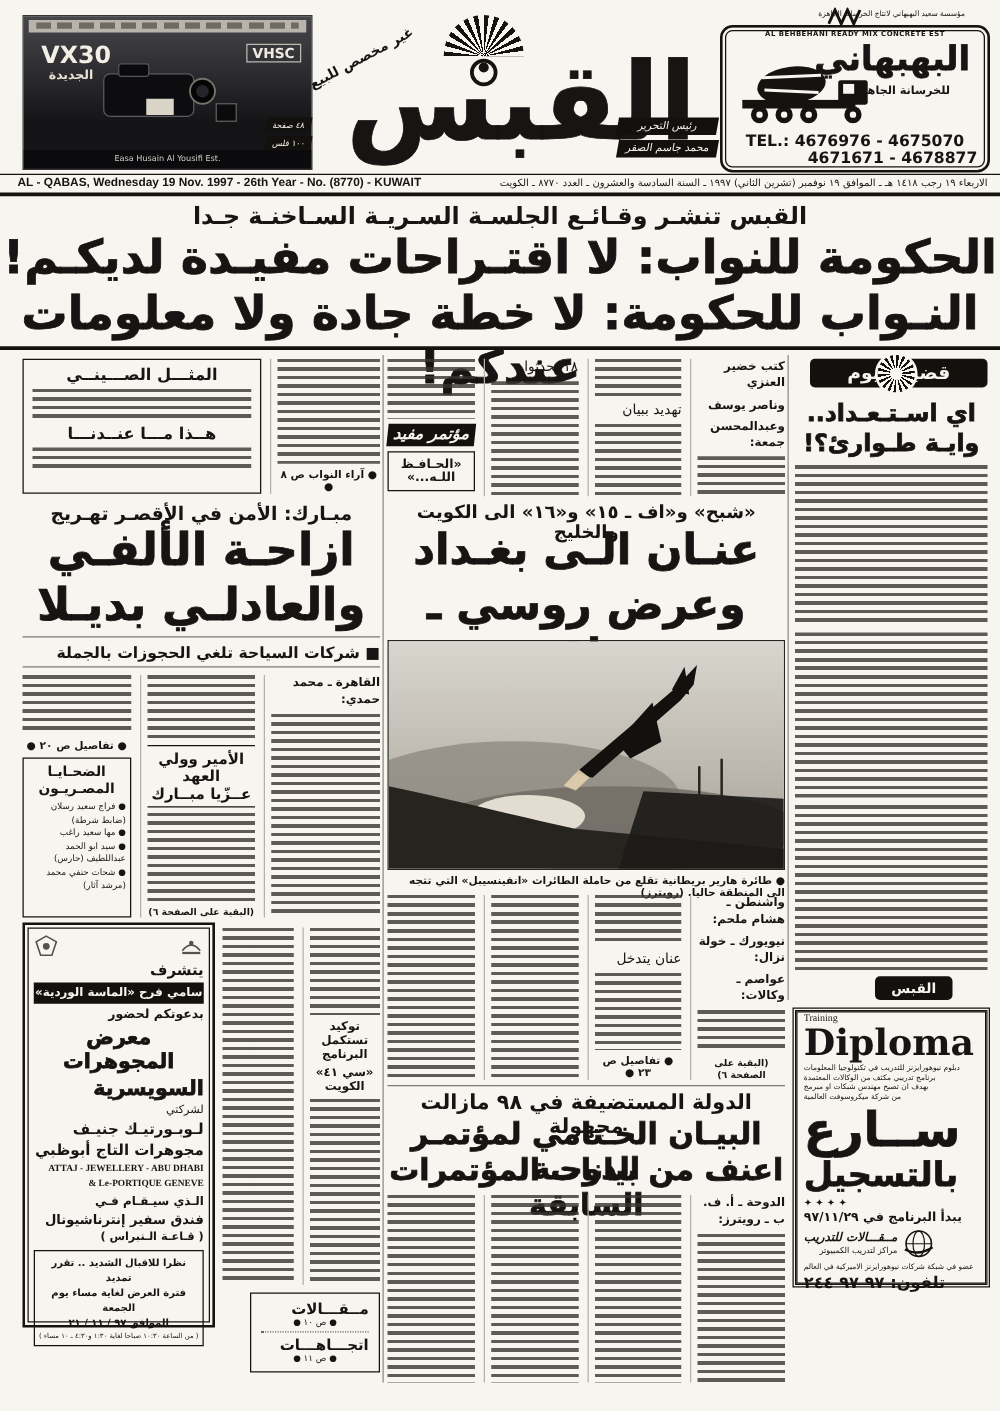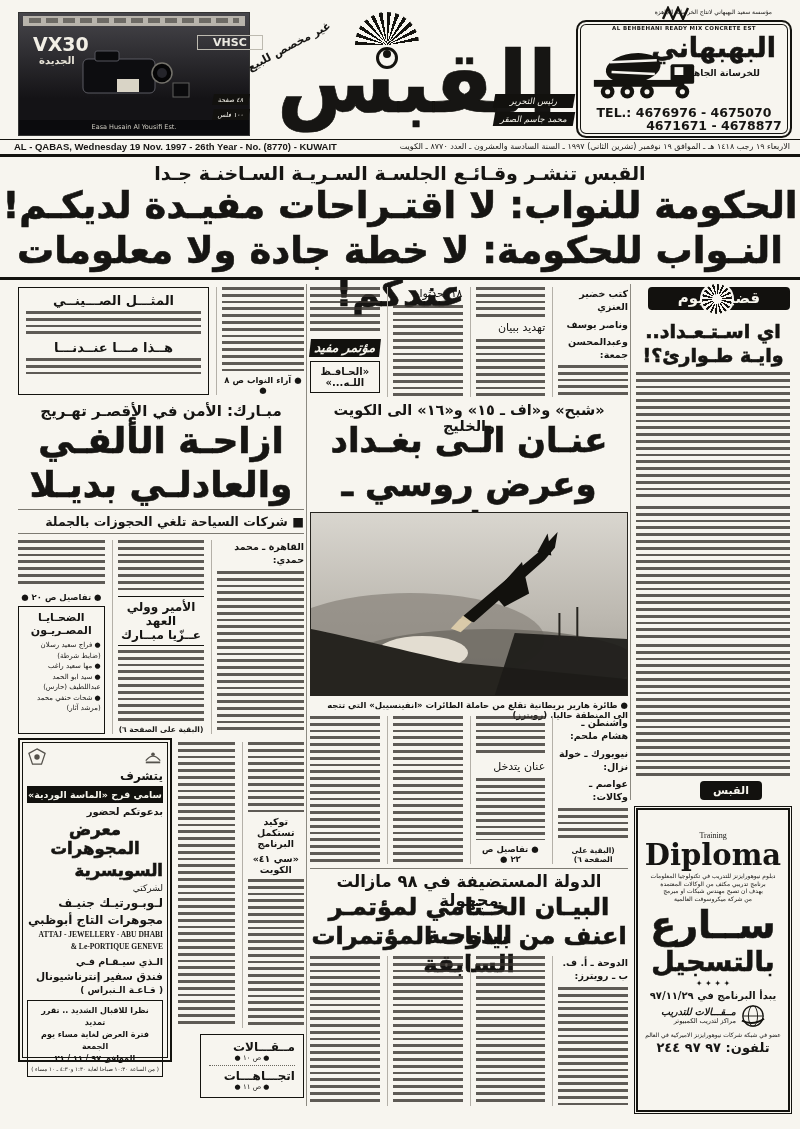--- a/index.html
+++ b/index.html
@@ -29,21 +29,21 @@
 </style>
 </head>
 <body>
 
 <div class="page">
 
   <div class="abs" style="left:18px;top:12px;width:232px;height:124px;background:linear-gradient(#47464b,#141316 70%);border:1px solid #333">
     <div class="abs" style="left:4px;top:3px;right:4px;height:10px;background:rgba(214,209,198,.8)">
       <div style="height:5px;margin:2px 6px;background:repeating-linear-gradient(90deg,#3c3a36 0 12px,rgba(0,0,0,0) 12px 17px);opacity:.6"></div>
     </div>
-    <div class="abs b" style="left:178px;top:22px;color:#eceae2;font-size:11px;border:1px solid #bdbab0;padding:0 15px">VHSC</div>
+    <div class="abs b" style="left:178px;top:22px;color:#eceae2;font-size:11px;border:1px solid #bdbab0;padding:0 4px">VHSC</div>
     <div class="abs b ltr" style="left:14px;top:20px;color:#f2efe6;font-size:19px">VX30</div>
     <div class="abs b" style="left:20px;top:42px;color:#e8e4d8;font-size:10px">الجديدة</div>
     <svg class="abs" viewBox="0 0 130 62" style="left:46px;top:30px;width:130px;height:62px">
       <rect x="18" y="16" width="72" height="34" rx="5" fill="#0d0d10" stroke="#5b5b62" stroke-width="1"></rect>
       <rect x="30" y="8" width="24" height="10" rx="2" fill="#0a0a0c" stroke="#55555c" stroke-width="1"></rect>
       <circle cx="97" cy="30" r="10" fill="#050506" stroke="#75736c" stroke-width="1.5"></circle>
       <circle cx="97" cy="30" r="5" fill="#24242a"></circle>
       <rect x="52" y="36" width="22" height="13" fill="#d9d4c6"></rect>
       <rect x="108" y="40" width="16" height="14" fill="#0b0b0d" stroke="#60605e" stroke-width="1"></rect>
     </svg>
@@ -112,21 +112,21 @@
     <div class="banner-black" style="height:23px;line-height:23px;border-radius:4px;font-size:15px">قضية اليوم</div>
   </div>
   <div class="abs sun" style="left:700px;top:282px;width:34px;height:34px;border:2px solid #f7f5ef"></div>
   <div class="abs b c ink" style="left:636px;top:320px;width:154px;font-size:19px">اي اسـتـعـداد..</div>
   <div class="abs b c ink" style="left:636px;top:344px;width:154px;font-size:19px">وايـة طـوارئ؟!</div>
   <div class="abs ft" style="left:636px;top:372px;width:154px;height:128px"></div>
   <div class="abs ft" style="left:636px;top:506px;width:154px;height:132px"></div>
   <div class="abs ft" style="left:636px;top:644px;width:154px;height:132px"></div>
   <div class="abs banner-black" style="left:700px;top:781px;width:62px;height:19px;line-height:19px;border-radius:4px;font-size:11px">القبس</div>
 
-  <div class="abs" style="left:634px;top:806px;width:158px;height:308px;border:3px double #14130f;box-shadow:inset 0 0 0 1px #14130f;padding:22px 6px;display:flex;flex-direction:column;align-items:center">
+  <div class="abs" style="left:634px;top:806px;width:158px;height:224px;border:3px double #14130f;box-shadow:inset 0 0 0 1px #14130f;padding:1px 6px;display:flex;flex-direction:column;align-items:flex-end">
     <div class="ltr" style="font-size:8px;font-family:'Liberation Serif',serif">Training</div>
     <div class="b ltr" style="font-size:29px;font-family:'DejaVu Serif',serif;line-height:1.05">Diploma</div>
     <div class="c" style="font-size:6px;line-height:1.25;margin-top:2px">دبلوم نيوهورايزنز للتدريب في تكنولوجيا المعلومات</div>
     <div class="c" style="font-size:6px;line-height:1.25">برنامج تدريبي مكثف من الوكالات المعتمدة</div>
     <div class="c" style="font-size:6px;line-height:1.25">بهدف ان تصبح مهندس شبكات او مبرمج</div>
     <div class="c" style="font-size:6px;line-height:1.25">من شركة ميكروسوفت العالمية</div>
     <div class="b c ink" style="font-size:38px;line-height:1.1;margin-top:3px">ســارع</div>
     <div class="b c ink" style="font-size:27px;line-height:1.1">بالتسجيل</div>
     <div class="c" style="font-size:8px;margin-top:2px">✦ ✦ ✦ ✦</div>
     <div class="b c" style="font-size:10px;margin-top:2px">يبدأ البرنامج في ٩٧/١١/٢٩</div>

